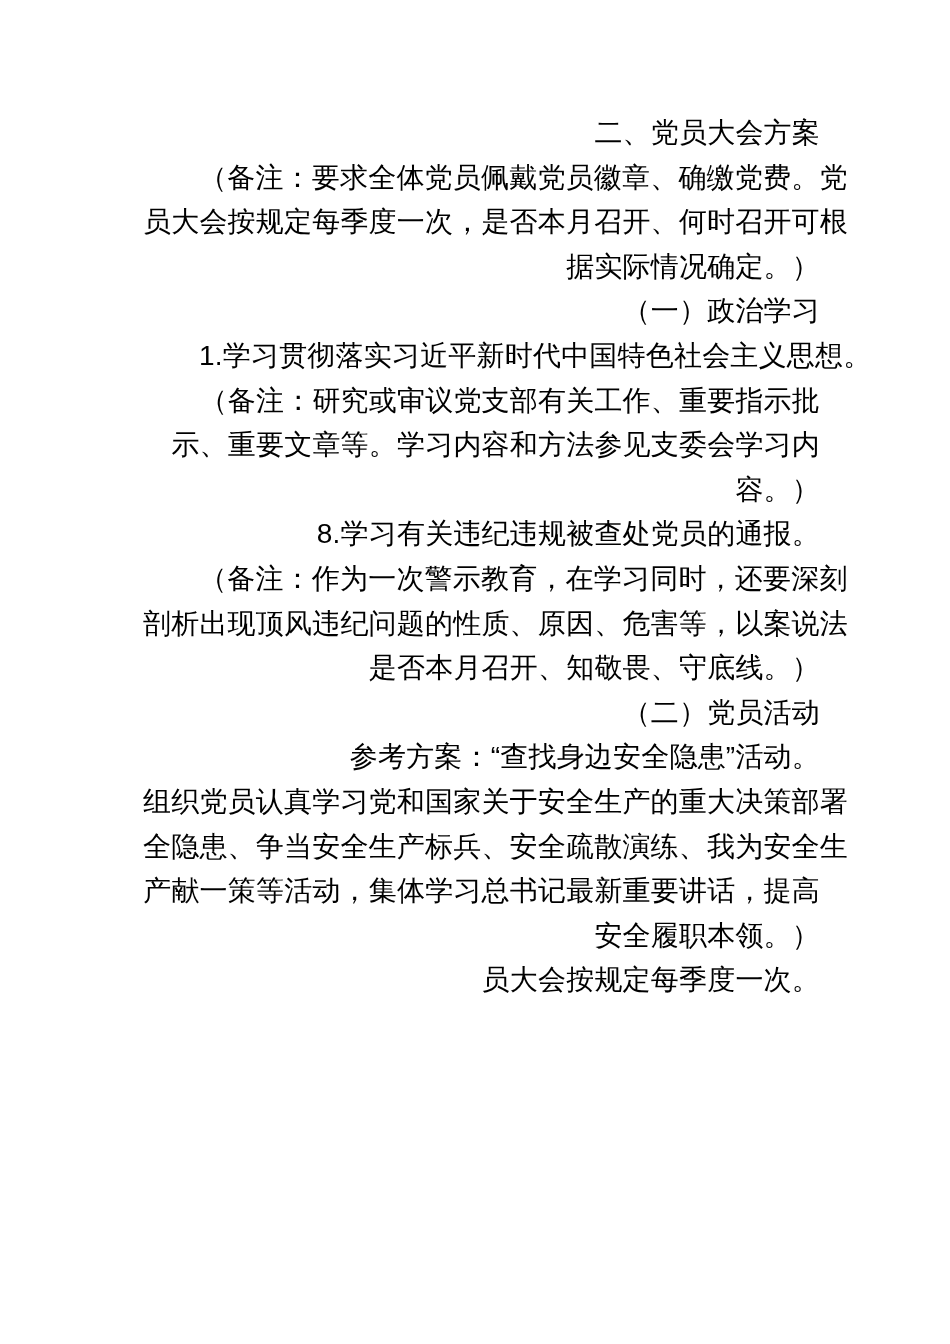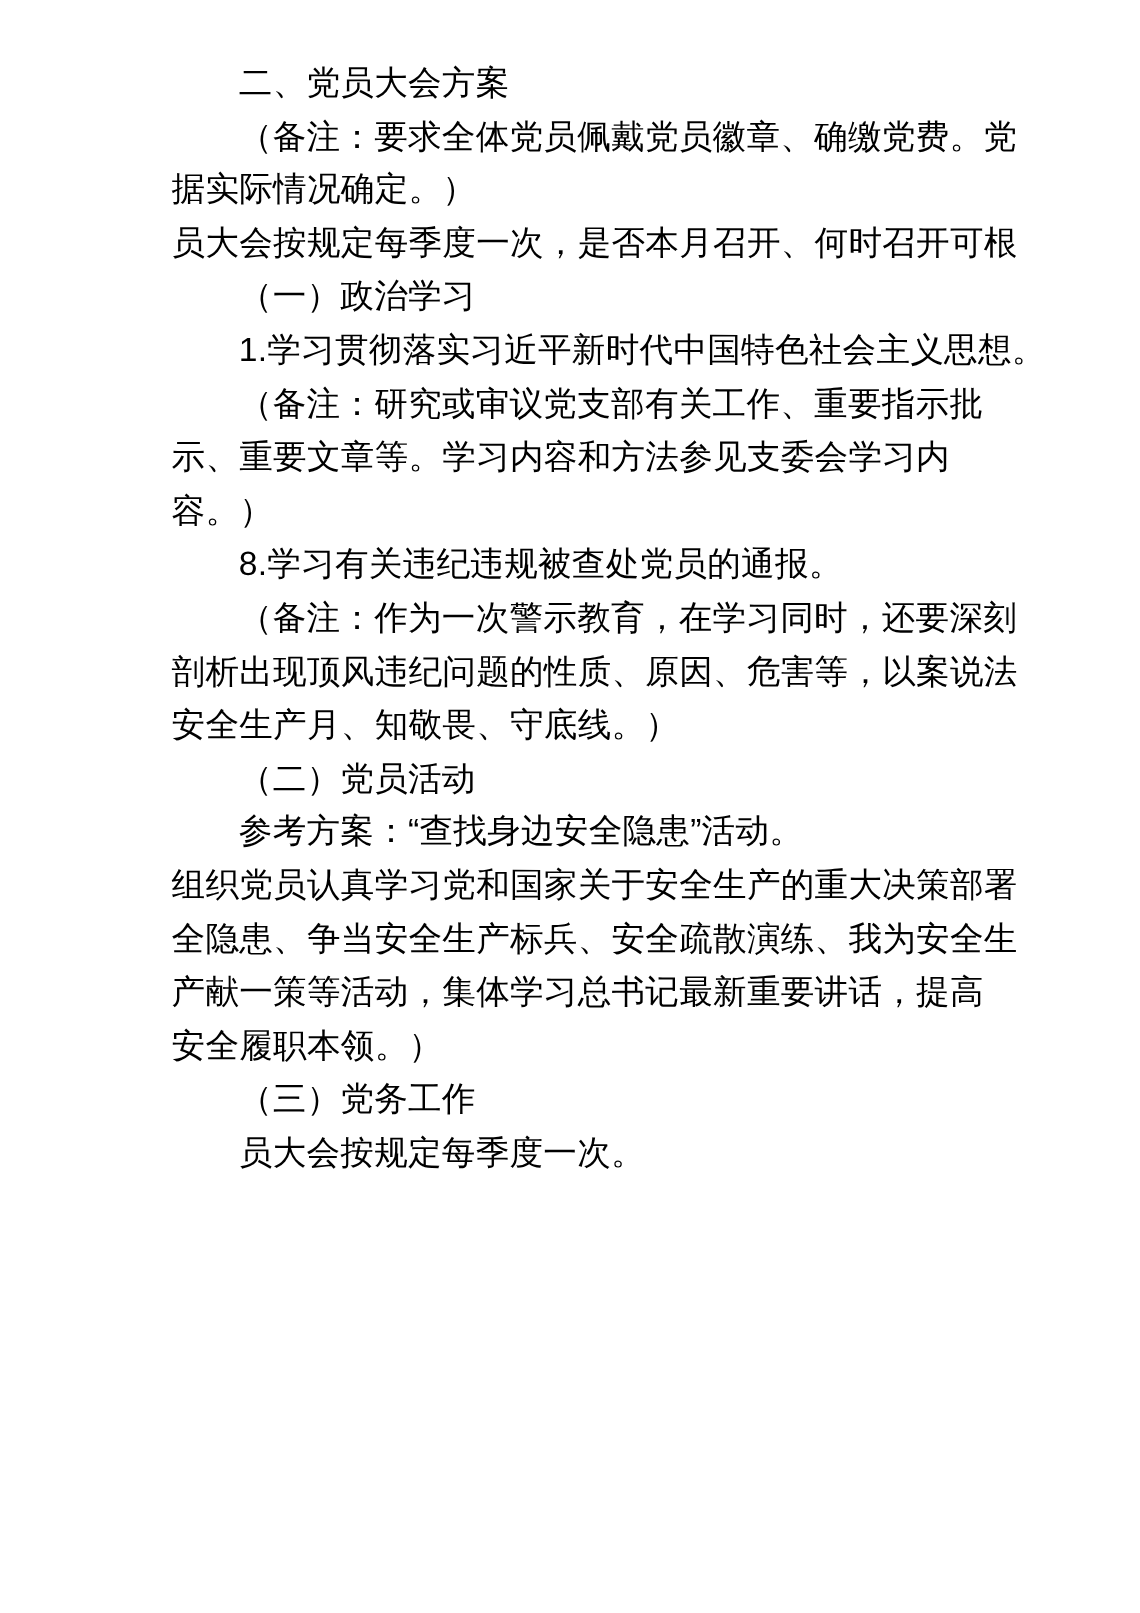--- a/index.html
+++ b/index.html
@@ -9,54 +9,54 @@
   }
   body {
     width: 950px;
     height: 1344px;
     overflow: hidden;
   }
   .page {
     box-sizing: border-box;
     width: 950px;
     height: 1092px;
-    padding: 47px 130px 0 143px;
+    padding: 111px 130px 0 143px;
     background: #ffffff;
+    text-align: right;
   }
   .line {
     font-family: "Liberation Sans", sans-serif;
     font-size: 28px;
     line-height: 44.6px;
     color: #000000;
     white-space: nowrap;
     letter-spacing: 0.2px;
     font-weight: 400;
   }
   .line.indent {
     text-indent: 56px;
   }
 </style>
 </head>
 <body>
 
 <div class="page">
   <div class="line indent">二、党员大会方案</div>
   <div class="line indent">（备注：要求全体党员佩戴党员徽章、确缴党费。党</div>
+  <div class="line">员大会按规定每季度一次，是否本月召开、何时召开可根</div>
   <div class="line">据实际情况确定。）</div>
-  <div class="line">员大会按规定每季度一次，是否本月召开、何时召开可根</div>
   <div class="line indent">（一）政治学习</div>
   <div class="line indent">1.学习贯彻落实习近平新时代中国特色社会主义思想。</div>
   <div class="line indent">（备注：研究或审议党支部有关工作、重要指示批</div>
   <div class="line">示、重要文章等。学习内容和方法参见支委会学习内</div>
   <div class="line">容。）</div>
   <div class="line indent">8.学习有关违纪违规被查处党员的通报。</div>
   <div class="line indent">（备注：作为一次警示教育，在学习同时，还要深刻</div>
   <div class="line">剖析出现顶风违纪问题的性质、原因、危害等，以案说法</div>
-  <div class="line">安全生产月、知敬畏、守底线。）</div>
+  <div class="line">是否本月召开、知敬畏、守底线。）</div>
   <div class="line indent">（二）党员活动</div>
   <div class="line indent">参考方案：“查找身边安全隐患”活动。</div>
   <div class="line">组织党员认真学习党和国家关于安全生产的重大决策部署</div>
   <div class="line">全隐患、争当安全生产标兵、安全疏散演练、我为安全生</div>
   <div class="line">产献一策等活动，集体学习总书记最新重要讲话，提高</div>
   <div class="line">安全履职本领。）</div>
-  <div class="line indent">（三）党务工作</div>
   <div class="line indent">员大会按规定每季度一次。</div>
 </div>
 
 </body></html>

